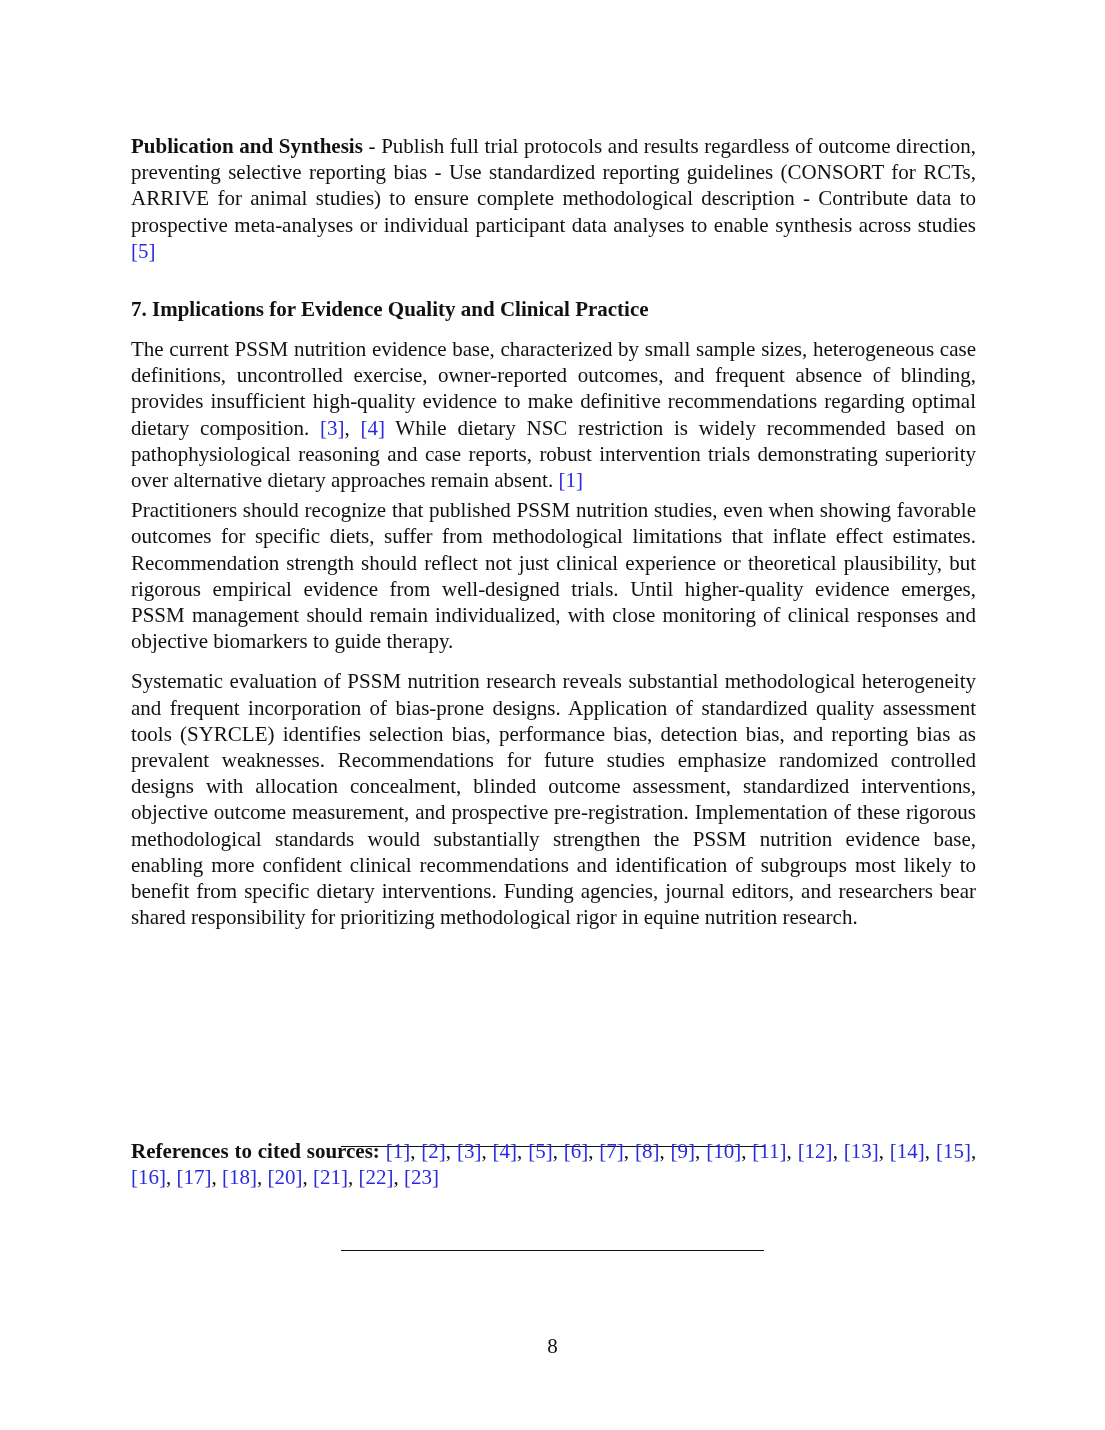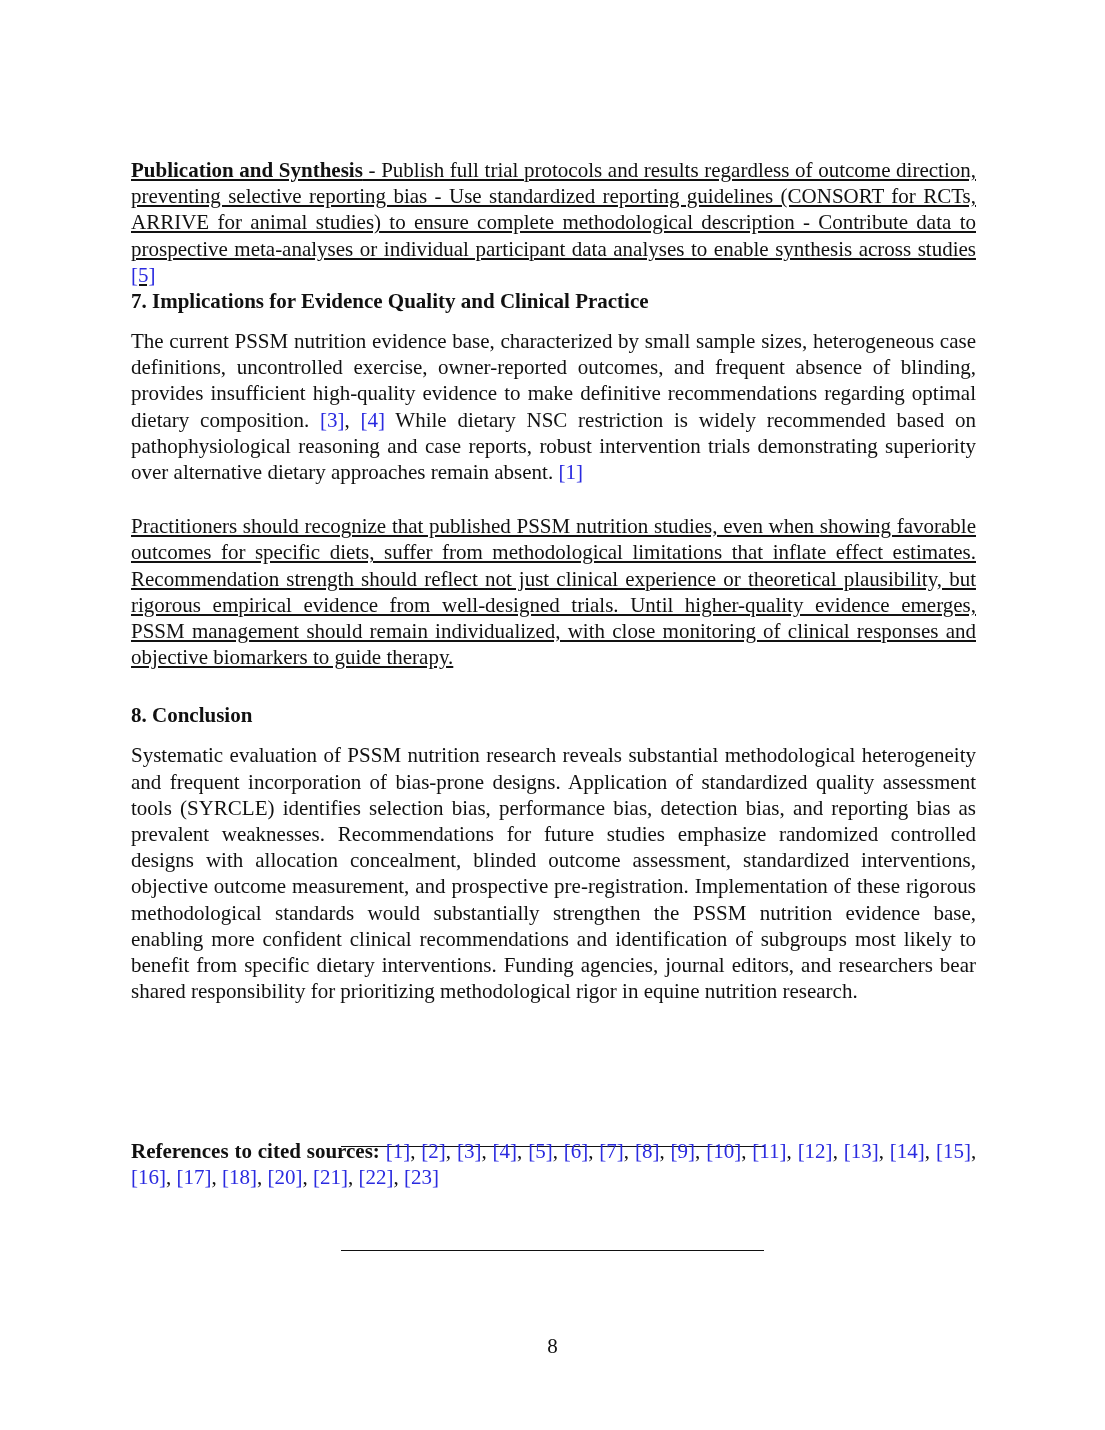--- a/index.html
+++ b/index.html
@@ -1,40 +1,39 @@
 <!DOCTYPE html>
 <html><head>
 <meta charset="utf-8">
 <style>
   html, body { margin: 0; padding: 0; background: #ffffff; }
   body { width: 1105px; height: 1430px; position: relative; overflow: hidden;
          font-family: "Liberation Serif", "DejaVu Serif", serif; color: #111; }
   .page { position: absolute; left: 131px; top: 129px; width: 845px; }
   p { margin: 0; font-size: 21px; line-height: 26.2px; text-align: justify; }
-  .gap { margin-top: 28px; text-decoration: underline; }
+  .gap { margin-top: 4px; }
   h2 { margin: 0; font-size: 21px; font-weight: bold; line-height: 26px; }
   .cite { color: #2a2ae0; text-decoration: none; cursor: pointer; }
   .rule { position: absolute; left: 341px; width: 423px; height: 0; border-top: 1.3px solid #111; }
   .pagenum { position: absolute; top: 1334px; left: 0; width: 1105px; text-align: center; font-size: 21px; }
   b { font-weight: bold; }
 </style>
 </head>
 <body>
 
 <div class="page">
 
   <p class="gap"><b>Publication and Synthesis</b><span> - Publish full trial protocols and results regardless of outcome direction, preventing selective reporting bias - Use standardized reporting guidelines (CONSORT for RCTs, ARRIVE for animal studies) to ensure complete methodological description - Contribute data to prospective meta-analyses or individual participant data analyses to enable synthesis across studies </span><a class="cite">[5]</a></p>
 
-  <h2 style="">7. Implications for Evidence Quality and Clinical Practice</h2>
+  <h2 style="margin-top:32px">7. Implications for Evidence Quality and Clinical Practice</h2>
 
   <p style="margin-top:14px"><span>The current PSSM nutrition evidence base, characterized by small sample sizes, heterogeneous case definitions, uncontrolled exercise, owner-reported outcomes, and frequent absence of blinding, provides insufficient high-quality evidence to make definitive recommendations regarding optimal dietary composition. </span><a class="cite">[3]</a><span>, </span><a class="cite">[4]</a><span> While dietary NSC restriction is widely recommended based on pathophysiological reasoning and case reports, robust intervention trials demonstrating superiority over alternative dietary approaches remain absent. </span><a class="cite">[1]</a></p>
 
   <p class="gap">Practitioners should recognize that published PSSM nutrition studies, even when showing favorable outcomes for specific diets, suffer from methodological limitations that inflate effect estimates. Recommendation strength should reflect not just clinical experience or theoretical plausibility, but rigorous empirical evidence from well-designed trials. Until higher-quality evidence emerges, PSSM management should remain individualized, with close monitoring of clinical responses and objective biomarkers to guide therapy.</p>
 
-  <h2 style="margin-top:32px">8. Conclusion</h2>
 
   <p style="margin-top:14px">Systematic evaluation of PSSM nutrition research reveals substantial methodological heterogeneity and frequent incorporation of bias-prone designs. Application of standardized quality assessment tools (SYRCLE) identifies selection bias, performance bias, detection bias, and reporting bias as prevalent weaknesses. Recommendations for future studies emphasize randomized controlled designs with allocation concealment, blinded outcome assessment, standardized interventions, objective outcome measurement, and prospective pre-registration. Implementation of these rigorous methodological standards would substantially strengthen the PSSM nutrition evidence base, enabling more confident clinical recommendations and identification of subgroups most likely to benefit from specific dietary interventions. Funding agencies, journal editors, and researchers bear shared responsibility for prioritizing methodological rigor in equine nutrition research.</p>
 </div>
 
 <div class="rule" style="top:1146px"></div>
 
 <div class="page" style="top:1138px">
   <p style="text-align:justify"><b>References to cited sources:</b> <span id="ref-list"><a class="cite">[1]</a>, <a class="cite">[2]</a>, <a class="cite">[3]</a>, <a class="cite">[4]</a>, <a class="cite">[5]</a>, <a class="cite">[6]</a>, <a class="cite">[7]</a>, <a class="cite">[8]</a>, <a class="cite">[9]</a>, <a class="cite">[10]</a>, <a class="cite">[11]</a>, <a class="cite">[12]</a>, <a class="cite">[13]</a>, <a class="cite">[14]</a>, <a class="cite">[15]</a>, <a class="cite">[16]</a>, <a class="cite">[17]</a>, <a class="cite">[18]</a>, <a class="cite">[20]</a>, <a class="cite">[21]</a>, <a class="cite">[22]</a>, <a class="cite">[23]</a></span></p>
 </div>
 

